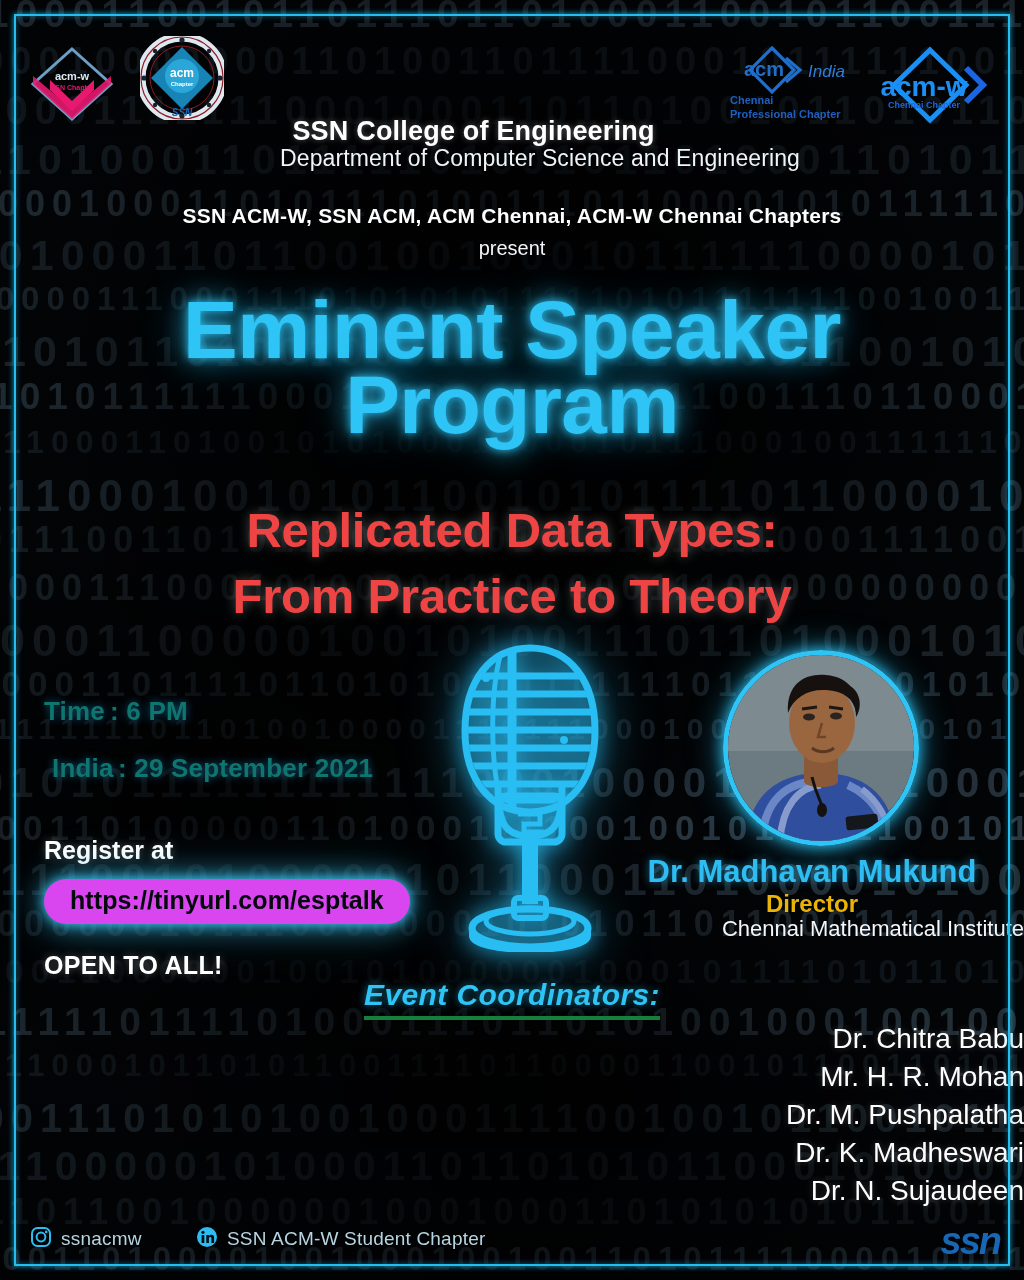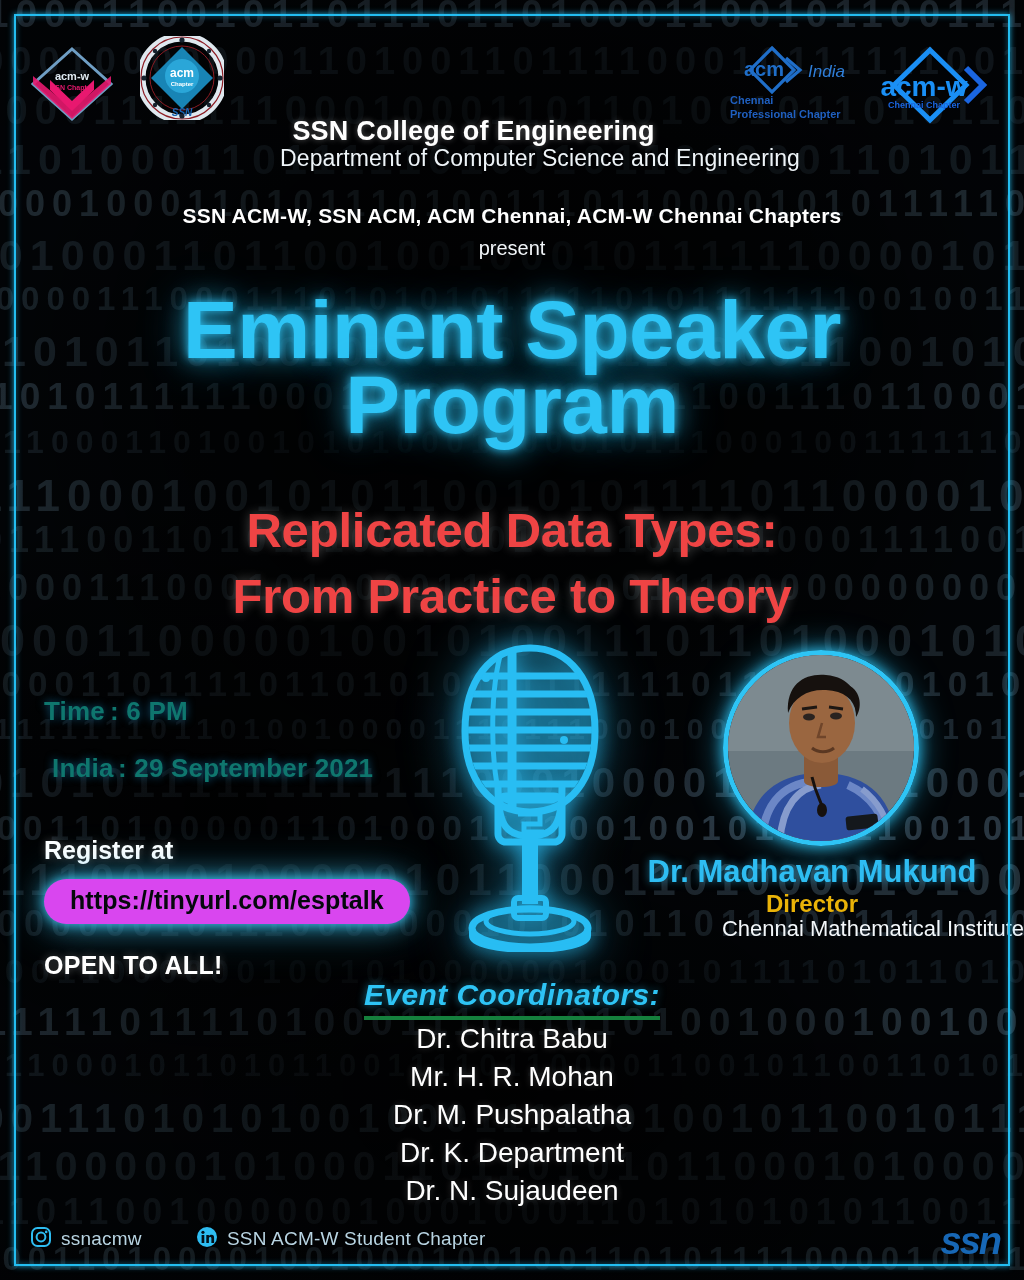--- a/index.html
+++ b/index.html
@@ -308,21 +308,21 @@
     color: #2ec4f5;
     letter-spacing: 0.4px;
     padding-bottom: 4px;
     border-bottom: 4px solid #15803d;
     text-shadow: 0 0 8px rgba(46,196,245,0.6);
   }
   .coord-list {
     position: absolute;
     top: 1020px;
     width: 1024px;
-    text-align: center;
+    text-align: right;
   }
   .coord-item {
     font-size: 28px;
     font-weight: 400;
     color: #ffffff;
     line-height: 32px;
     margin-bottom: 0px;
     padding: 3px 0;
     text-shadow: 0 0 7px rgba(255,255,255,0.22);
   }
@@ -557,21 +557,21 @@
     <div class="speaker-role">Director</div>
     <div class="speaker-org">Chennai Mathematical Institute</div>
 
     <div class="coord-head">
       <span class="coord-head-inner">Event Coordinators:</span>
     </div>
     <div class="coord-list" id="coordList">
         <div class="coord-item">Dr. Chitra Babu</div>
         <div class="coord-item">Mr. H. R. Mohan</div>
         <div class="coord-item">Dr. M. Pushpalatha</div>
-        <div class="coord-item">Dr. K. Department</div>
+        <div class="coord-item">Dr. K. Madheswari</div>
         <div class="coord-item">Dr. N. Sujaudeen</div>
       </div>
 
     <div class="footer">
 
       <div class="social ig">
         <span>
           <svg width="22" height="22" viewBox="0 0 22 22">
             <rect x="2" y="2" width="18" height="18" rx="5.5" fill="none" stroke="#2ebdf2" stroke-width="2"></rect>
             <circle cx="11" cy="11" r="4.4" fill="none" stroke="#2ebdf2" stroke-width="2"></circle>

